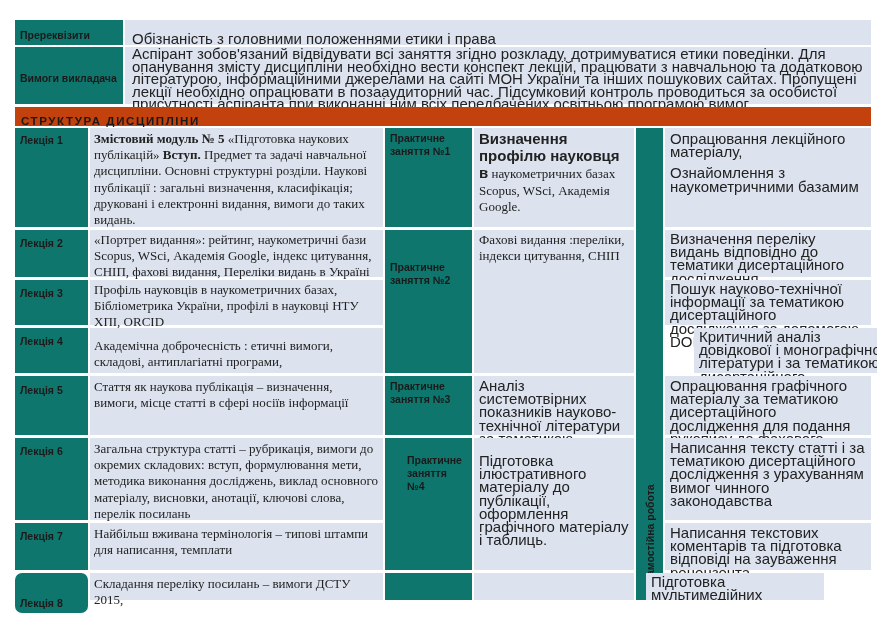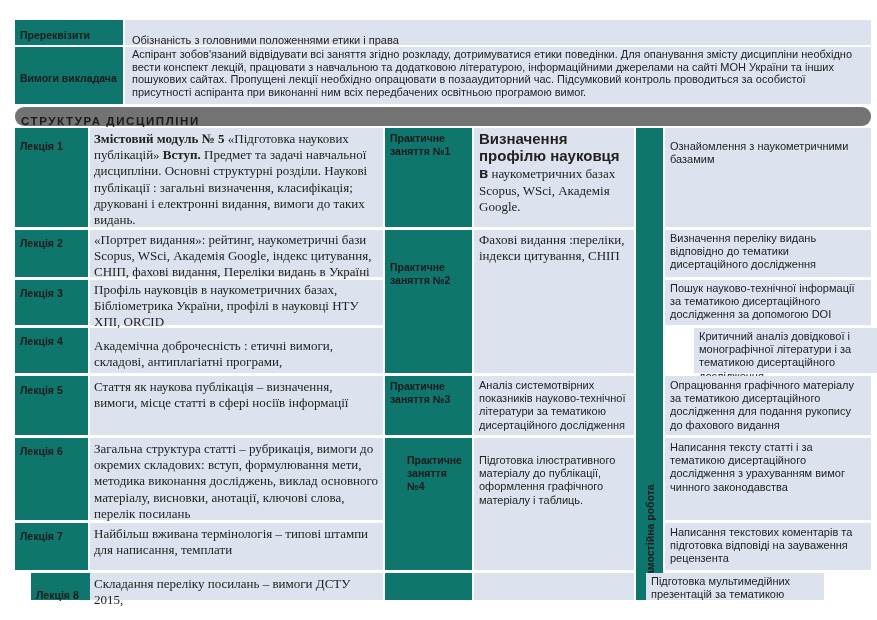--- a/index.html
+++ b/index.html
@@ -1,22 +1,22 @@
 <!DOCTYPE html>
 <html><head>
 <meta charset="utf-8">
 <style>
   html, body { margin: 0; padding: 0; background: #ffffff; }
   body { width: 877px; height: 620px; position: relative; overflow: hidden; font-family: "Liberation Sans", sans-serif; }
   .cell { position: absolute; box-sizing: border-box; }
   .tan { background: #0f766e; }
   .blue { background: #dce3ef; }
-  .grey { background: #737373; border-radius: 9px; }
+  .grey { background: #c2410c; }
   .lbl { font-family: "Liberation Sans", sans-serif; font-weight: bold; font-size: 10.5px; color: #1a1a1a; line-height: 13px; }
-  .sans { font-family: "Liberation Sans", sans-serif; font-size: 11px; color: #222; line-height: 13.2px; }
+  .sans { font-family: "Liberation Sans", sans-serif; font-size: 15px; color: #222; line-height: 13.2px; }
   .serif { font-family: "Liberation Serif", serif; font-size: 13px; color: #222; line-height: 16.2px; }
   .hdr { font-family: "Liberation Sans", sans-serif; font-weight: bold; font-size: 11.5px; letter-spacing: 1.6px; color: #1a1a1a; }
   .vtext {
     position: absolute; left: 50%; top: 50%;
     transform: translate(-50%, -50%) rotate(-90deg);
     white-space: nowrap; font-family: "Liberation Sans", sans-serif; font-weight: bold; font-size: 10.5px; color: #1a1a1a;
   }
   p { margin: 0; }
   b { font-weight: bold; }
   .boldsans { font-family: "Liberation Sans", sans-serif; font-weight: bold; font-size: 15px; }
@@ -35,28 +35,28 @@
   <span class="lbl">Вимоги викладача</span>
 </div>
 <div class="cell blue" style="left:125px;top:47px;width:746px;height:57px;padding:1px 7px 0;">
   <p class="sans" style="line-height:12.6px;">Аспірант зобов'язаний відвідувати всі заняття згідно розкладу, дотримуватися етики поведінки. Для опанування змісту дисципліни необхідно вести конспект лекцій, працювати з навчальною та додатковою літературою, інформаційними джерелами на сайті МОН України та інших пошукових сайтах. Пропущені лекції необхідно опрацювати в позааудиторний час. Підсумковий контроль проводиться за особистої присутності аспіранта при виконанні ним всіх передбачених освітньою програмою вимог.</p>
 </div>
 
 <div class="cell grey" style="left:15px;top:107px;width:856px;height:19px;padding:4px 6px 0;">
   <span class="hdr">СТРУКТУРА  ДИСЦИПЛІНИ</span>
 </div>
 
-<div class="cell tan" style="left:15px;top:128px;width:73px;height:99px;padding:8px 5px;"><span class="lbl">Лекція 1</span></div>
+<div class="cell tan" style="left:15px;top:128px;width:73px;height:99px;padding:2px 5px;"><span class="lbl">Лекція 1</span></div>
 <div class="cell tan" style="left:15px;top:230px;width:73px;height:47px;padding:3px 5px;"><span class="lbl">Лекція 2</span></div>
 <div class="cell tan" style="left:15px;top:280px;width:73px;height:45px;padding:3px 5px;"><span class="lbl">Лекція 3</span></div>
 <div class="cell tan" style="left:15px;top:328px;width:73px;height:45px;padding:3px 5px;"><span class="lbl">Лекція 4</span></div>
 <div class="cell tan" style="left:15px;top:376px;width:73px;height:59px;padding:4px 5px;"><span class="lbl">Лекція 5</span></div>
 <div class="cell tan" style="left:15px;top:438px;width:73px;height:82px;padding:3px 5px;"><span class="lbl">Лекція 6</span></div>
 <div class="cell tan" style="left:15px;top:523px;width:73px;height:47px;padding:3px 5px;"><span class="lbl">Лекція 7</span></div>
-<div class="cell tan" style="left:31px;top:573px;width:73px;height:27px;padding:12px 5px;"><span class="lbl">Лекція 8</span></div>
+<div class="cell tan" style="left:15px;top:573px;width:73px;height:27px;padding:20px 5px;border-radius:7px;"><span class="lbl">Лекція 8</span></div>
 
 <div class="cell blue" style="left:90px;top:128px;width:293px;height:99px;padding:3px 4px 0 4px;">
   <p class="serif"><b>Змістовий модуль № 5</b><span> «Підготовка наукових публікацій» </span><b>Вступ.</b><span> Предмет та задачі навчальної дисципліни. Основні структурні розділи. Наукові публікації : загальні визначення, класифікація; друковані і електронні видання, вимоги до таких видань.</span></p>
 </div>
 <div class="cell blue" style="left:90px;top:230px;width:293px;height:47px;padding:2px 4px 0 4px;">
     <p class="serif">«Портрет видання»: рейтинг, наукометричні бази Scopus, WSci, Академія Google, індекс цитування, СНІП, фахові видання, Переліки видань в Україні</p>
   </div>
 <div class="cell blue" style="left:90px;top:280px;width:293px;height:45px;padding:2px 4px 0 4px;">
     <p class="serif">Профіль науковців в наукометричних  базах, Бібліометрика України, профілі в науковці НТУ ХПІ, ORCID</p>
   </div>
@@ -102,20 +102,21 @@
 <div class="cell blue" style="left:474px;top:438px;width:160px;height:132px;padding:16px 5px 0;">
     <p class="sans">Підготовка ілюстративного матеріалу до публікації, оформлення графічного матеріалу і таблиць.</p>
   </div>
 <div class="cell blue" style="left:474px;top:573px;width:160px;height:27px;"></div>
 
 <div class="cell tan" style="left:636px;top:128px;width:27px;height:472px;">
   <span class="vtext" style="top:86%;">Самостійна робота</span>
 </div>
 
 <div class="cell blue" style="left:665px;top:128px;width:206px;height:99px;padding:4px 5px 0;">
+  <p class="sans">Опрацювання лекційного матеріалу,</p>
   <p class="sans" style="margin-top:8px;">Ознайомлення з наукометричними базамим</p>
 </div>
 <div class="cell blue" style="left:665px;top:230px;width:206px;height:47px;padding:2px 5px 0;">
     <p class="sans">Визначення переліку видань відповідно до тематики дисертаційного дослідження</p>
   </div>
 <div class="cell blue" style="left:665px;top:280px;width:206px;height:45px;padding:2px 5px 0;">
     <p class="sans">Пошук науково-технічної інформації за тематикою дисертаційного дослідження за допомогою DOI</p>
   </div>
 <div class="cell blue" style="left:665px;top:328px;width:206px;height:45px;padding:2px 5px 0;margin-left:29px;">
     <p class="sans">Критичний аналіз довідкової і монографічної літератури і за тематикою дисертаційного дослідження</p>

